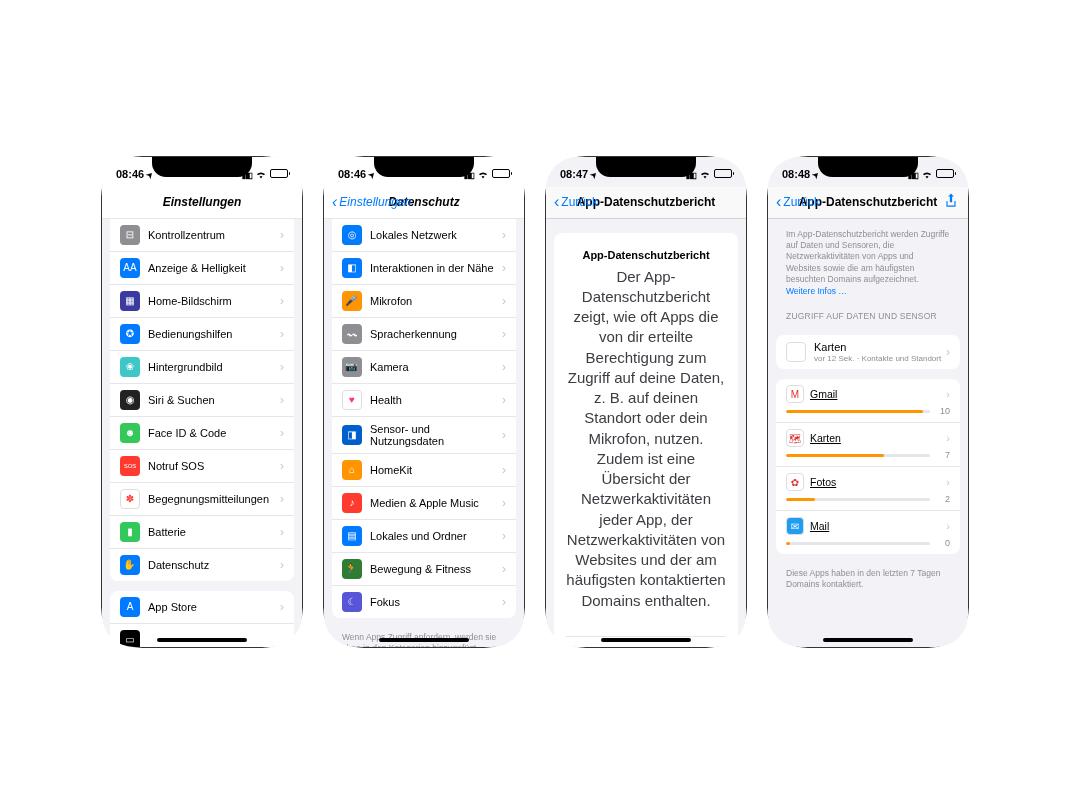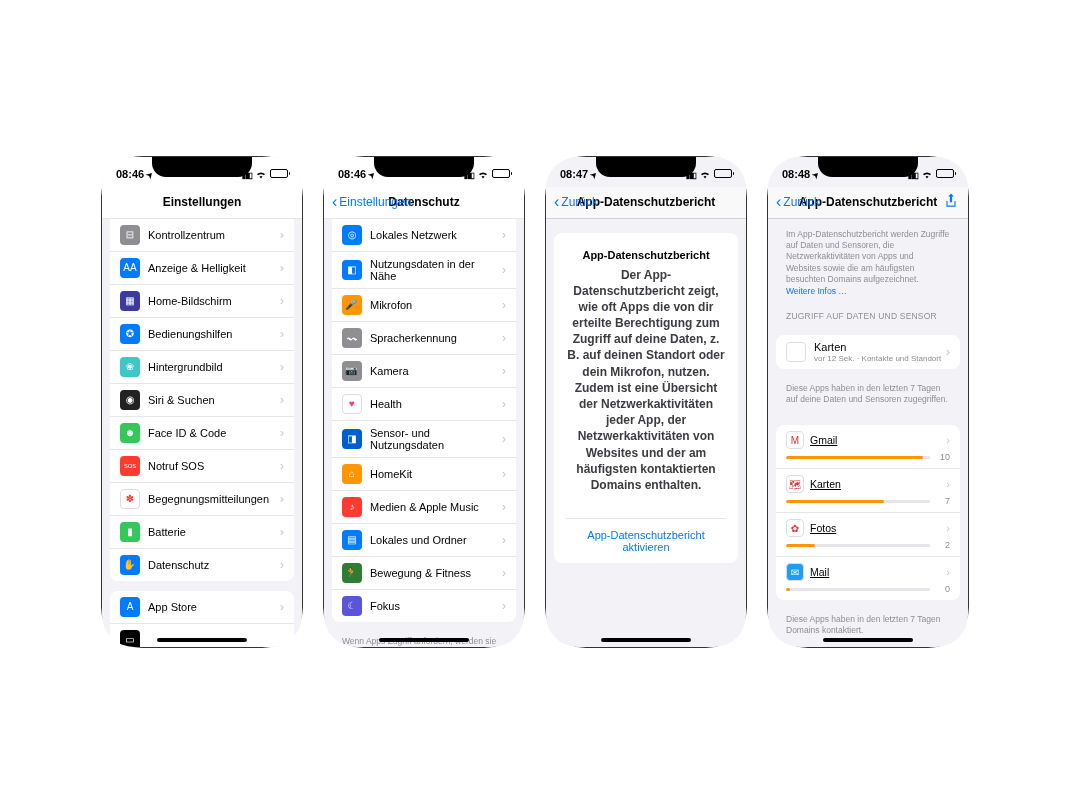--- a/index.html
+++ b/index.html
@@ -68,21 +68,21 @@
     display: flex;
     align-items: center;
     padding: 0 10px;
     font-size: 12px;
     font-weight: 600;
     background: #f9f9f9;
     border-bottom: 0.5px solid #d1d1d6;
     position: relative;
     justify-content: center;
   }
-  .nav-header.white { background: #fff; border-bottom: 0.5px solid #e5e5ea; }
+  .nav-header.white { background: #fff; border-bottom: 0.5px solid #e5e5ea; font-style: italic; }
   .nav-back {
     position: absolute;
     left: 8px;
     display: flex;
     align-items: center;
     font-weight: 400;
     font-size: 12px;
     color: #007aff;
   }
   .nav-back .chev { font-size: 16px; margin-right: 2px; line-height: 1; }
@@ -146,21 +146,21 @@
 
   
   .card {
     background: #fff;
     border-radius: 8px;
     margin-top: 14px;
     padding: 16px 12px 10px;
     text-align: center;
   }
   .card h3 { font-size: 11px; font-weight: 600; margin-bottom: 6px; }
-  .card p { font-size: 12px; color: #3c3c43; line-height: 1.35; font-weight: bold; }
+  .card p { font-size: 15px; color: #3c3c43; line-height: 1.35; }
   .card .link {
     display: block;
     margin-top: 25px;
     padding-top: 10px;
     border-top: 0.5px solid #e5e5ea;
     color: #007aff;
     font-size: 11px;
   }
 
   
@@ -324,21 +324,21 @@
     </div>
     <div class="content">
       <div class="group first" id="p2g1">
           <div class="row">
     <span class="icon" style="background:#007aff;font-size:10px">◎</span>
     <span class="label">Lokales Netzwerk</span>
     <span class="chevron">›</span>
   </div>
           <div class="row">
     <span class="icon" style="background:#007aff;font-size:10px">◧</span>
-    <span class="label">Nutzungsdaten in der Nähe</span>
+    <span class="label">Interaktionen in der Nähe</span>
     <span class="chevron">›</span>
   </div>
           <div class="row">
     <span class="icon" style="background:#ff9500;font-size:10px">🎤</span>
     <span class="label">Mikrofon</span>
     <span class="chevron">›</span>
   </div>
           <div class="row">
     <span class="icon" style="background:#8e8e93;font-size:10px">〰</span>
     <span class="label">Spracherkennung</span>
@@ -464,21 +464,20 @@
       <div class="group">
         <div class="row">
           <span class="icon" style="background:#fff;border:0.5px solid #ddd">🗺</span>
           <span class="label">
             <span>Karten</span>
             <span class="sublabel">vor 12 Sek. · Kontakte und Standort</span>
           </span>
           <span class="chevron">›</span>
         </div>
       </div>
-      <div class="group-footer">Diese Apps haben in den letzten 7 Tagen auf deine Daten und Sensoren zugegriffen.</div>
 
       <div class="group" id="p4act">
   <div class="act-row">
     <div class="act-top">
       <span class="icon" style="background:#fff;border:0.5px solid #ddd;color:#d33">M</span>
       <span class="label">Gmail</span>
       <span class="chevron">›</span>
     </div>
     <div class="bar-wrap">
       <div class="bar">

